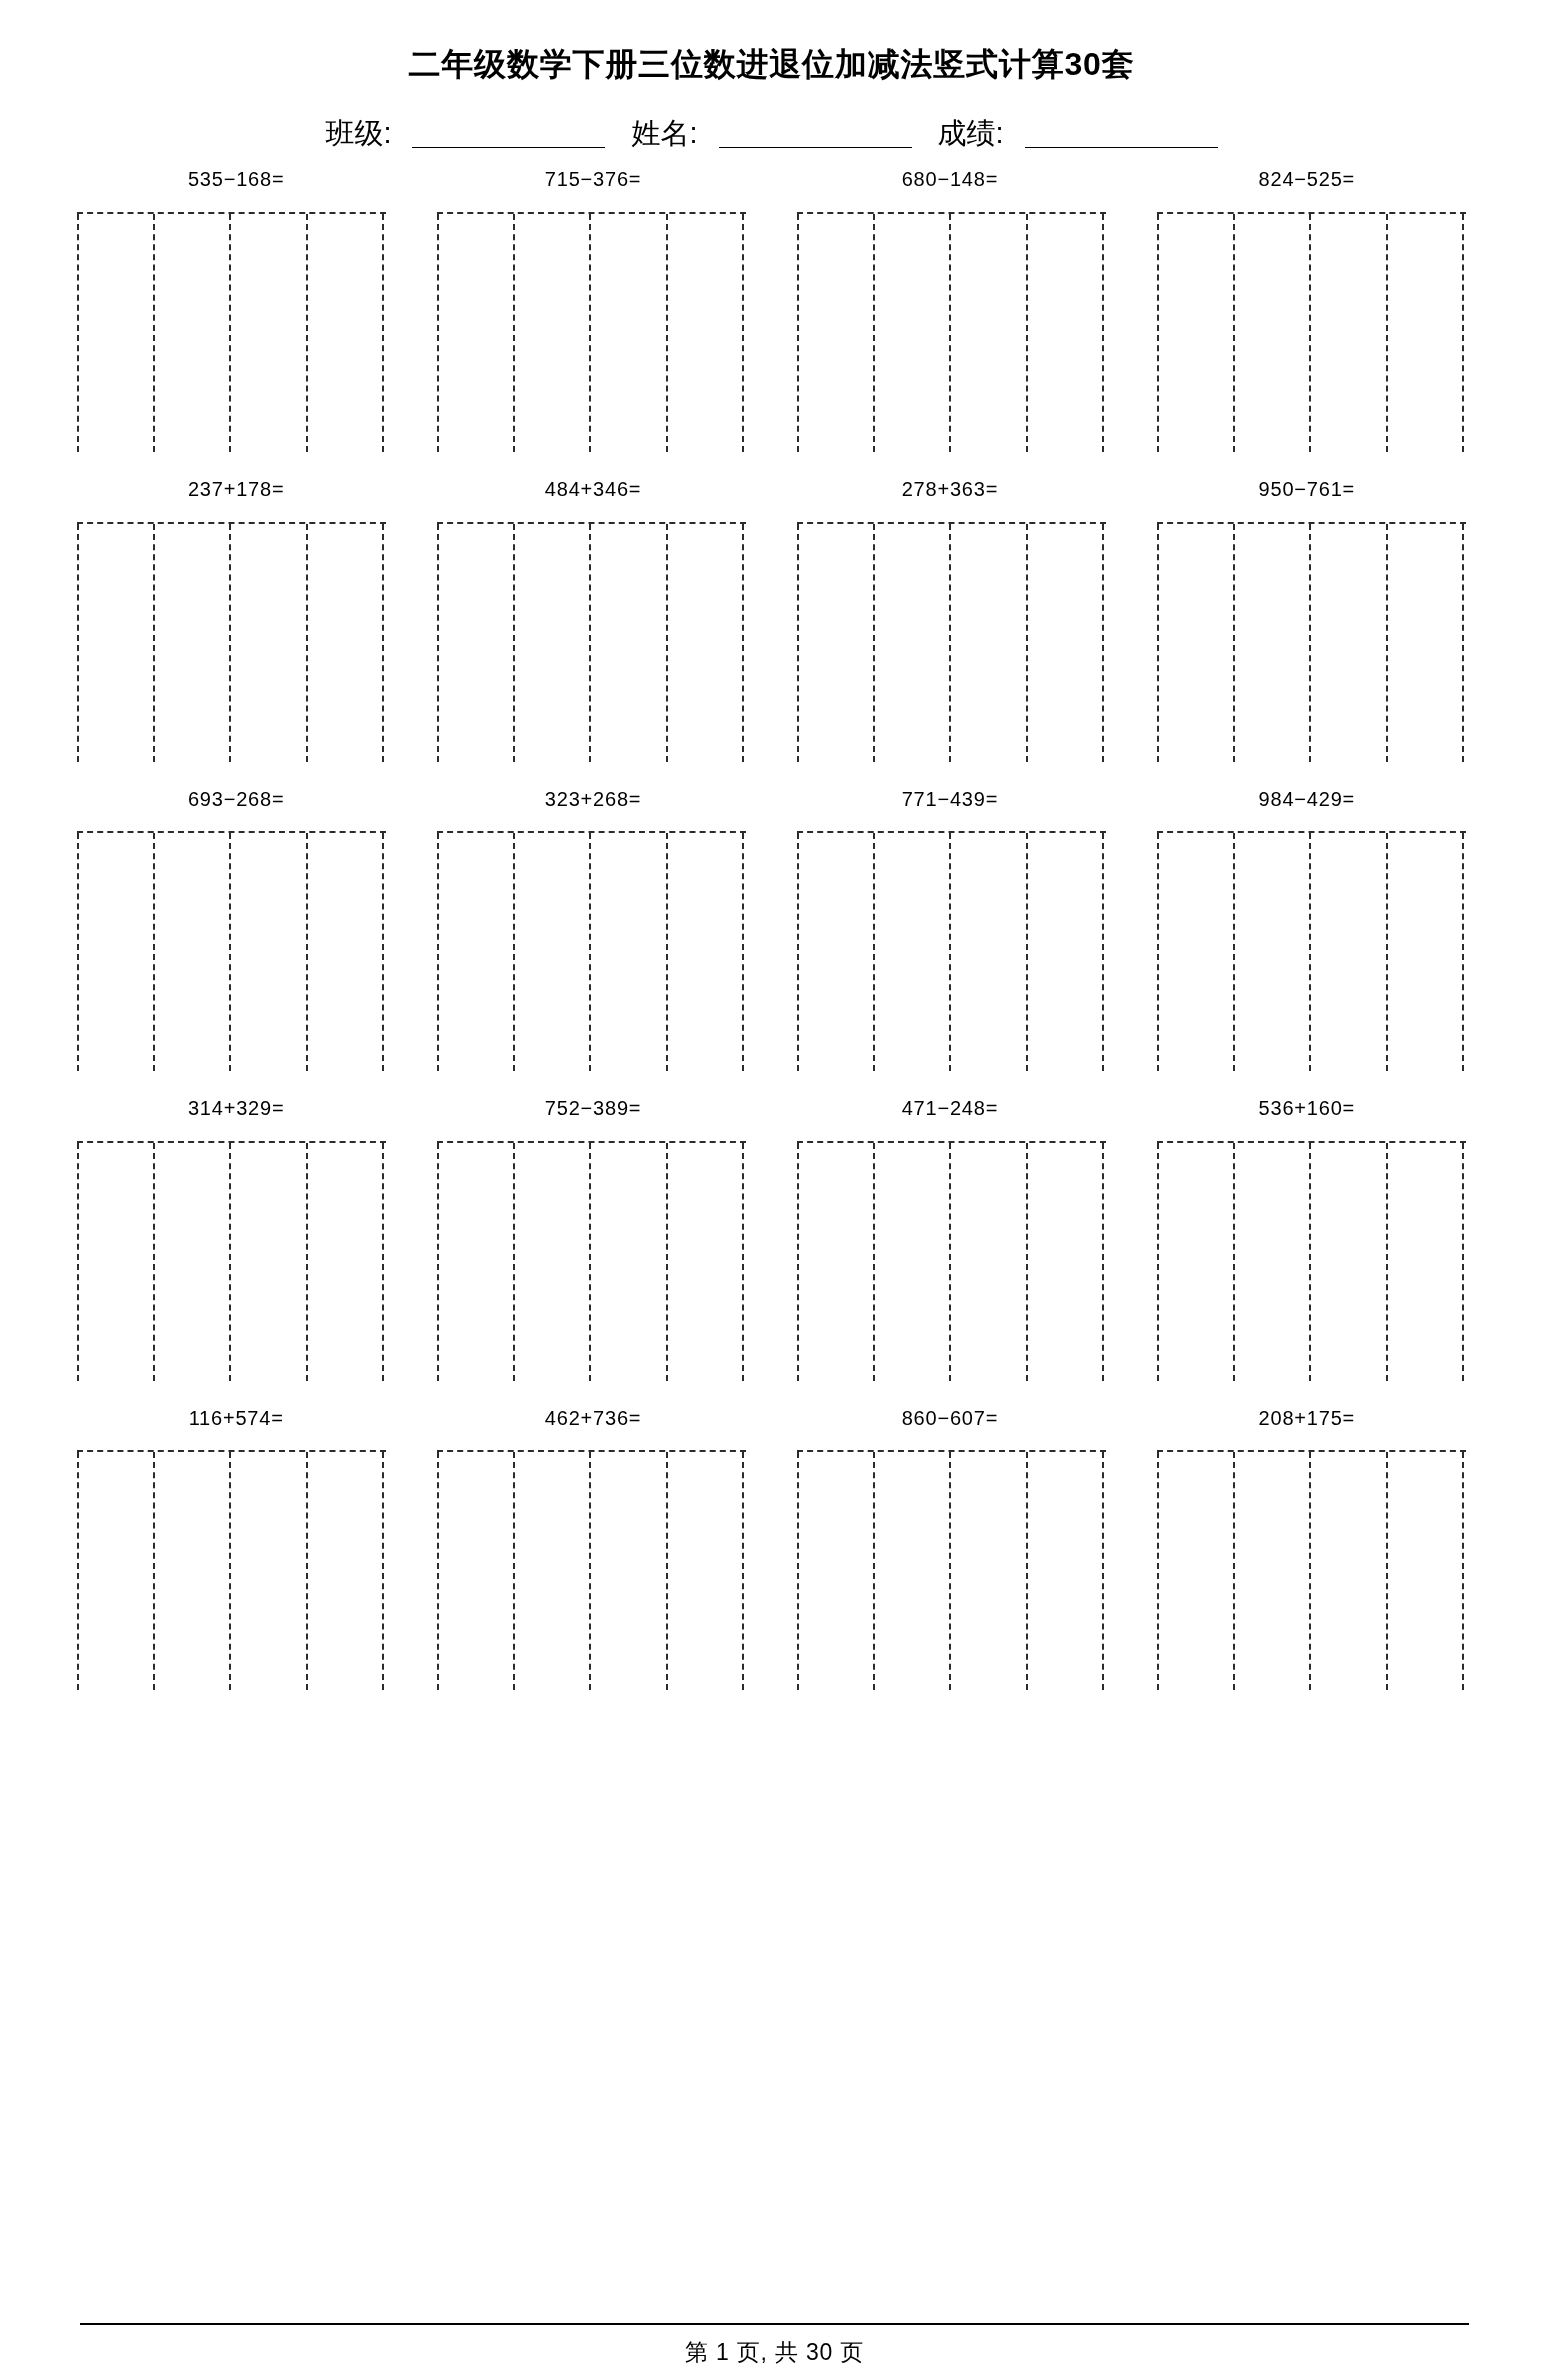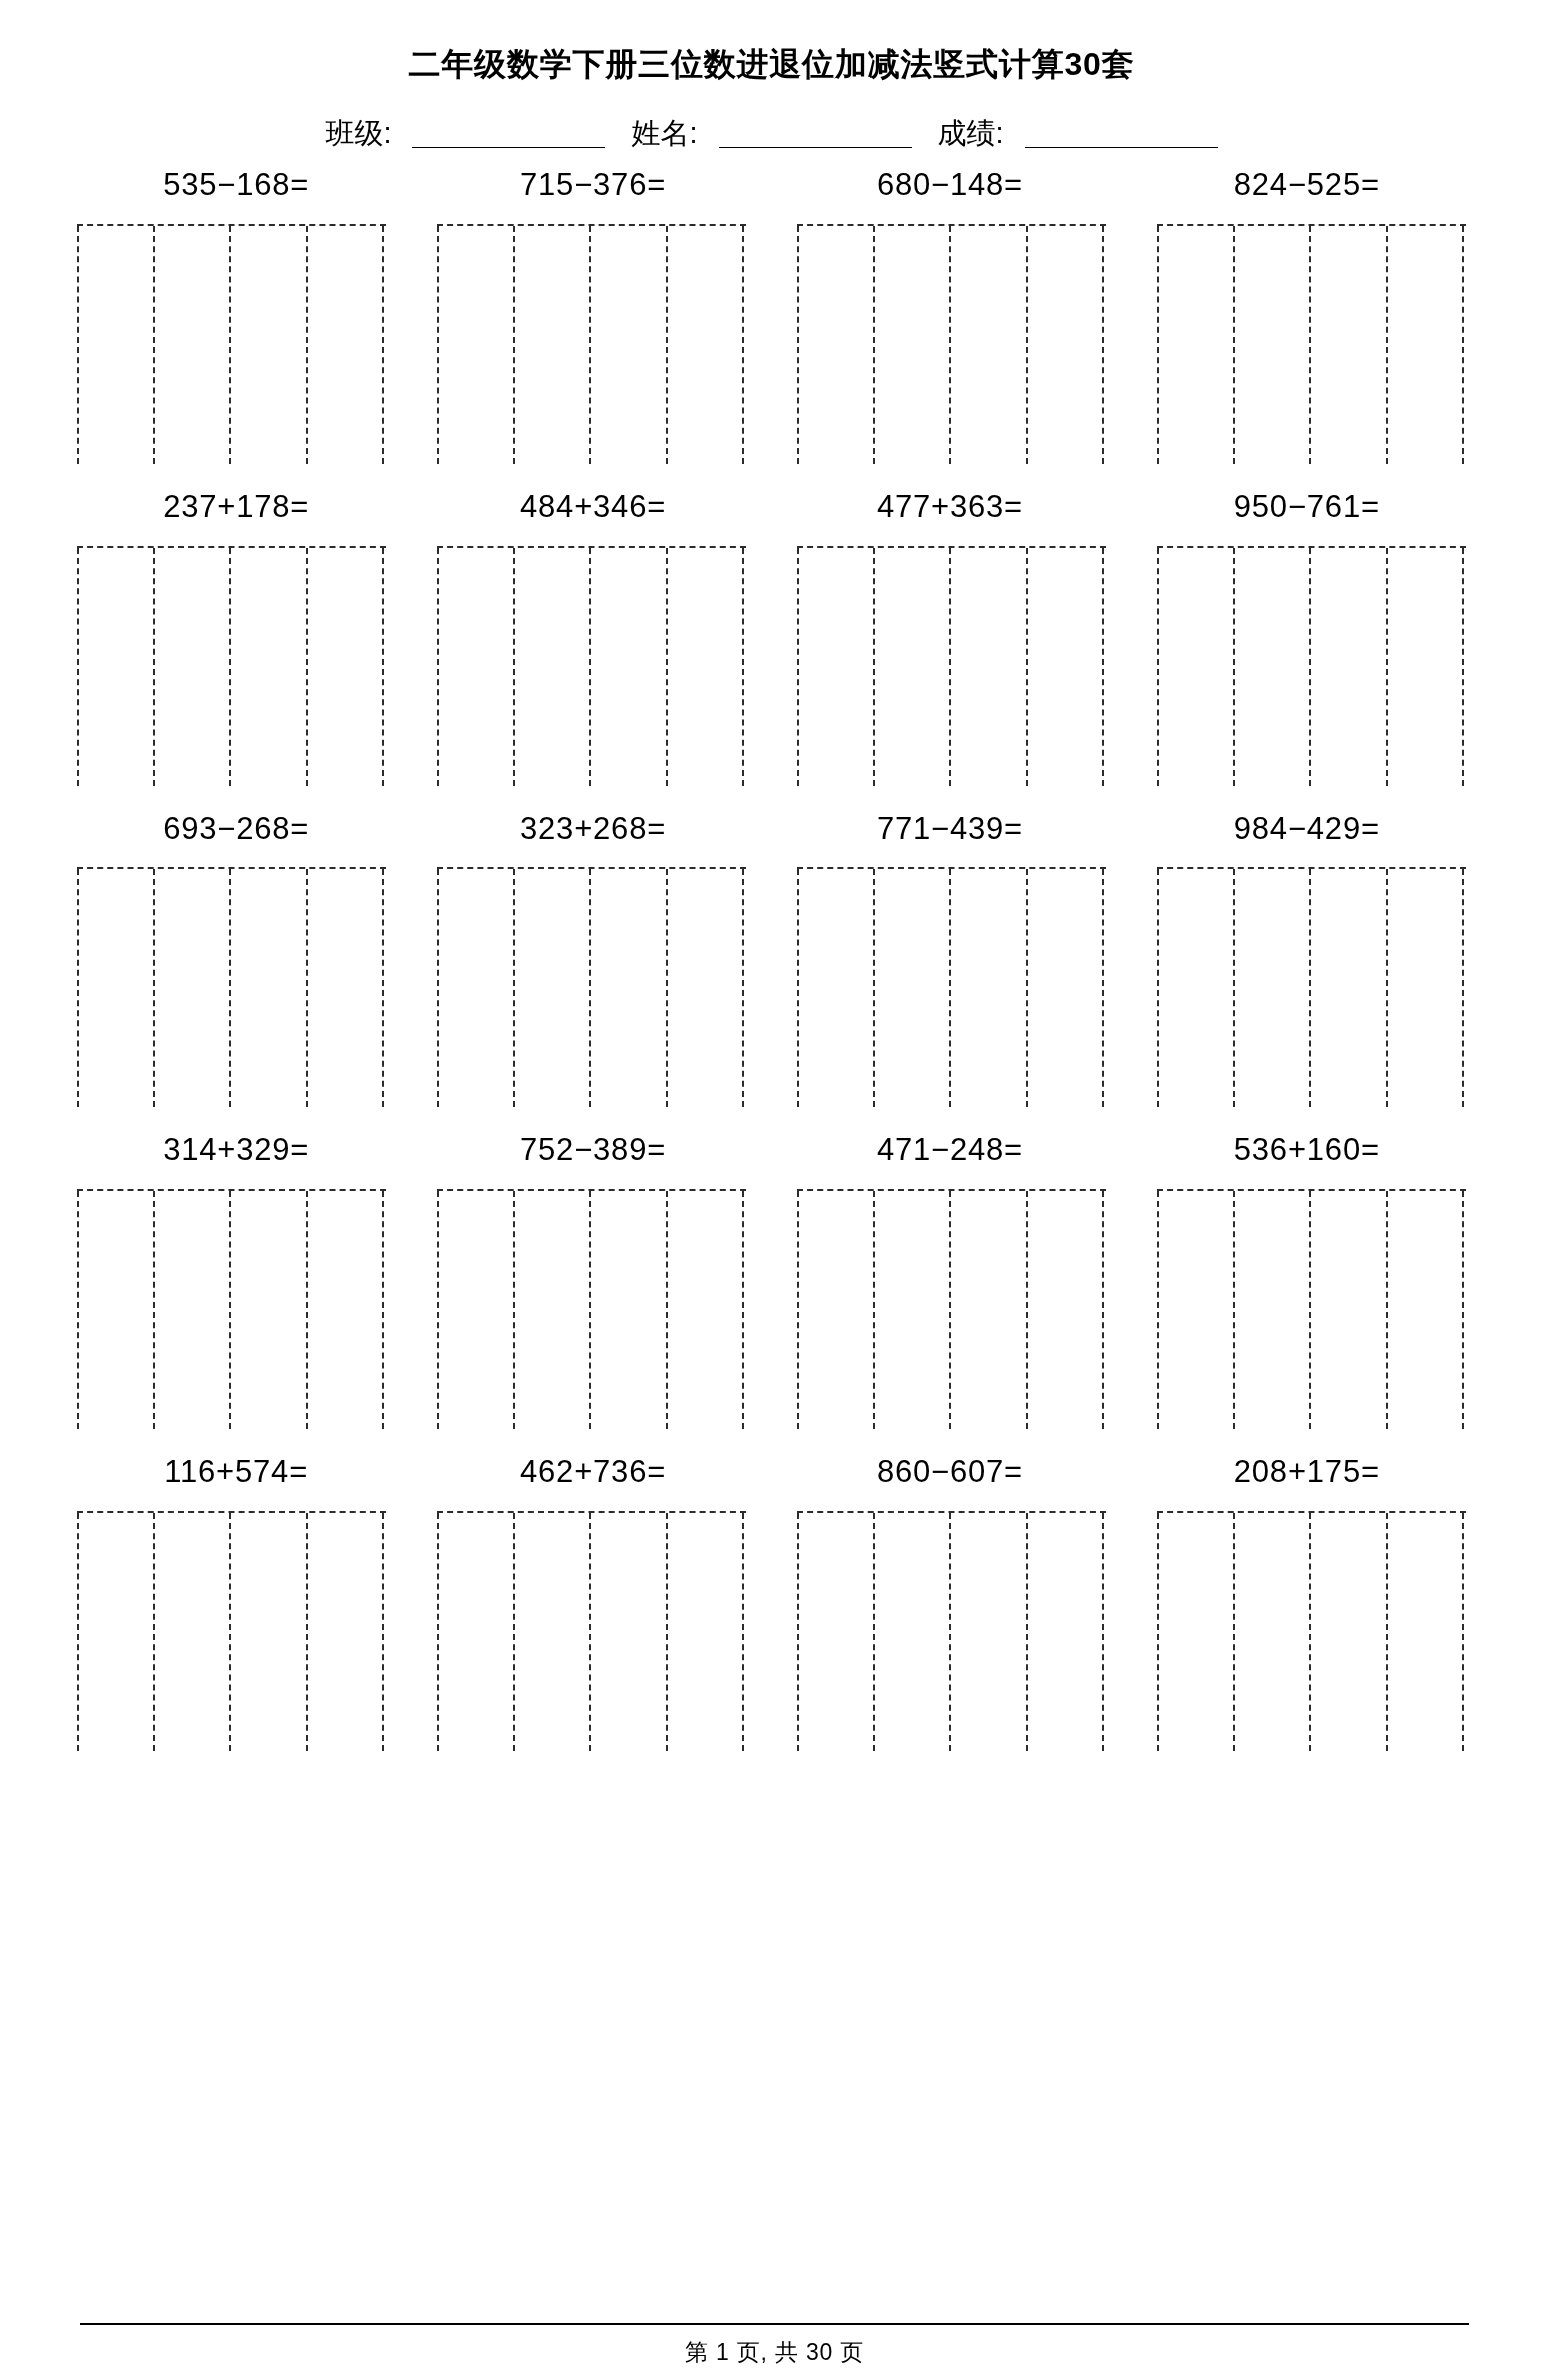--- a/index.html
+++ b/index.html
@@ -62,21 +62,21 @@
   .prob-row {
     display: flex;
     justify-content: space-between;
     align-items: flex-end;
     padding: 0 7.7px;
     box-sizing: border-box;
   }
   .prob {
     width: 309px;
     text-align: center;
-    font-size: 31px;
+    font-size: 20px;
     line-height: 1.1;
     letter-spacing: 0.8px;
   }
   .work-row {
     display: flex;
     justify-content: space-between;
     margin-top: 21.6px;
     margin-bottom: 26px;
     padding: 0 3.1px;
     box-sizing: border-box;
@@ -175,21 +175,21 @@
         <span class="vline v1"></span>
         <span class="vline v2"></span>
         <span class="vline v3"></span>
         <span class="vline v4"></span>
       </div>
     </div>
 
     <div class="prob-row">
       <div class="prob">237+178=</div>
       <div class="prob">484+346=</div>
-      <div class="prob">477+363=</div>
+      <div class="prob">278+363=</div>
       <div class="prob">950−761=</div>
     </div>
     <div class="work-row">
       <div class="work-box">
         <span class="vline v0"></span>
         <span class="vline v1"></span>
         <span class="vline v2"></span>
         <span class="vline v3"></span>
         <span class="vline v4"></span>
       </div>

